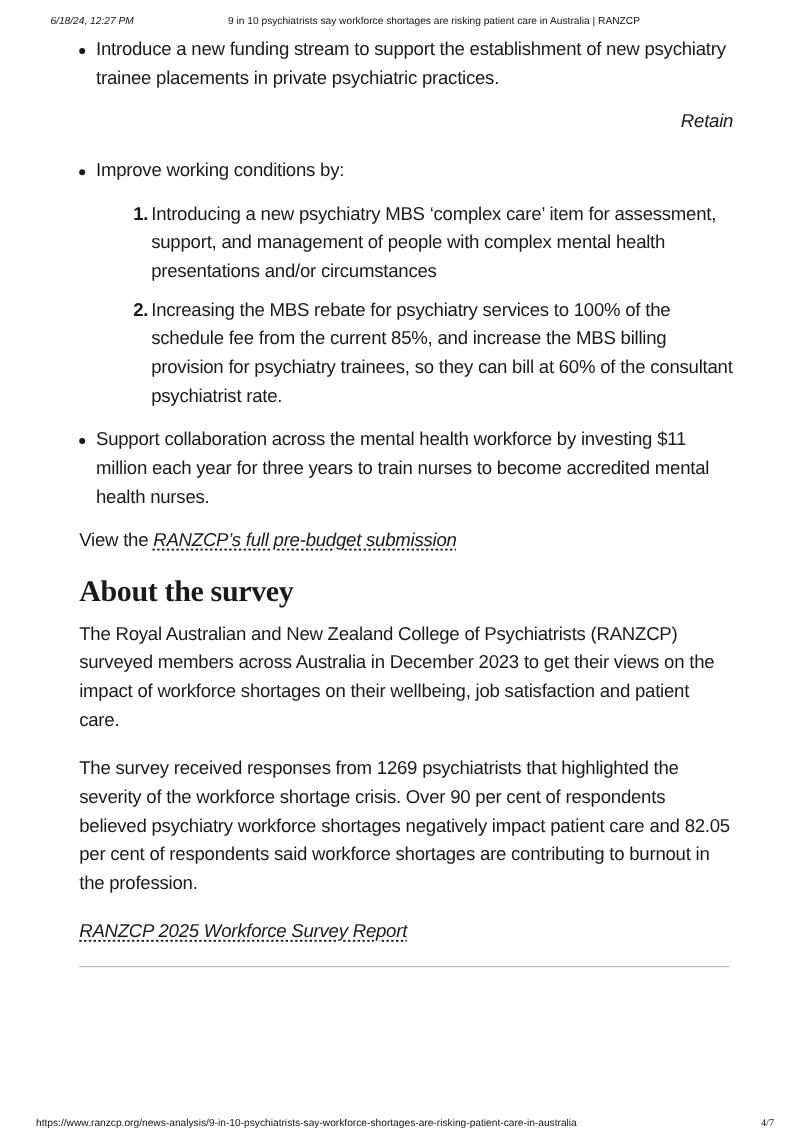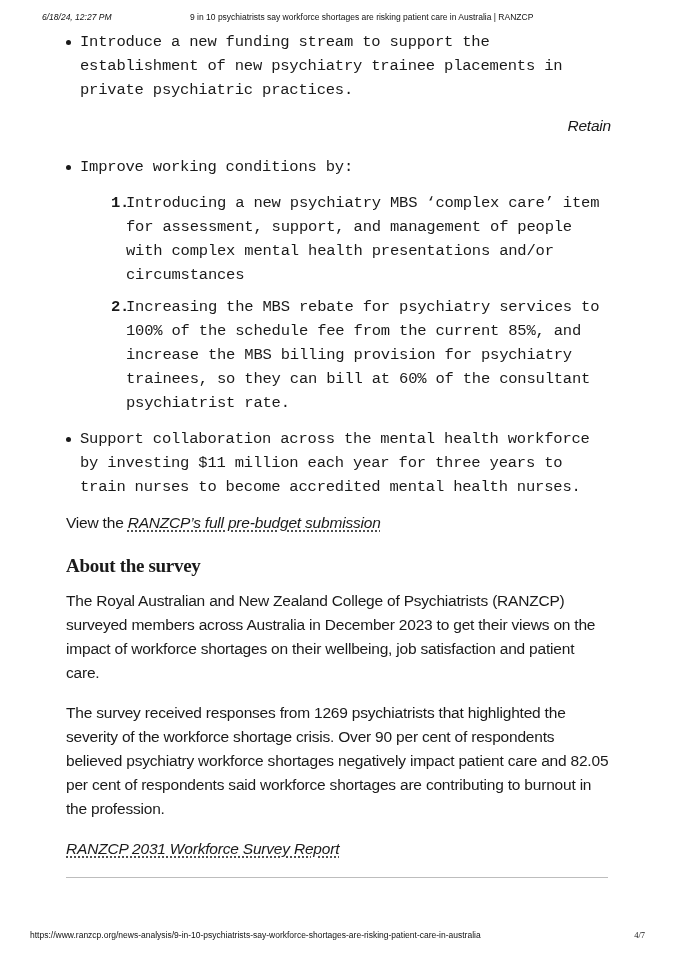--- a/index.html
+++ b/index.html
@@ -19,34 +19,34 @@
     font-size: 8.5px; color: #111;
   }
   .print-footer .url { position: absolute; left: 0; top: 0; white-space: nowrap; }
   .print-footer .page { position: absolute; right: 0; top: 0; font-family: Liberation Serif, serif; }
 
   .content {
     position: absolute; left: 66px; top: 30px; width: 545px;
     font-size: 15.5px; line-height: 24px; letter-spacing: -0.2px;
   }
   ul.bullets { list-style: none; margin: 0; padding: 0; }
-  ul.bullets > li { position: relative; padding-left: 14px; margin-bottom: 12px; font-family: Liberation Mono, monospace; }
+  ul.bullets > li { position: relative; padding-left: 14px; margin-bottom: 12px; }
   ul.bullets > li::before {
     content: ""; position: absolute; left: 0; top: 10px;
     width: 5px; height: 5px; border-radius: 50%; background: #1a1a1a;
   }
   .retain { font-style: italic; margin: 4px 0 17px 0; text-align: right; }
   ol.sub { list-style: none; margin: 12px 0 0 0; padding: 0 0 0 32px; }
   ol.sub > li { position: relative; padding-left: 14px; margin-bottom: 8px; }
   ol.sub > li .num { position: absolute; left: -1px; top: 0; font-weight: bold; }
   .para { margin: 0 0 16px 0; }
   .link { text-decoration: underline; text-decoration-style: dotted; text-underline-offset: 3px; color: #1a1a1a; font-style: italic; }
   h2.section {
     font-family: "Liberation Serif", serif; font-weight: bold;
-    font-size: 19px; line-height: 30px; margin: 4px 0 8px 0; letter-spacing: -0.3px;
+    font-size: 25px; line-height: 30px; margin: 4px 0 8px 0; letter-spacing: -0.3px;
   }
   .divider { height: 1px; background: #bdbdbd; width: 542px; margin-top: 16px; }
 </style>
 </head>
 <body>
 
 <div class="print-header">
   <span class="date">6/18/24, 12:27 PM</span>
   <span class="title">9 in 10 psychiatrists say workforce shortages are risking patient care in Australia | RANZCP</span>
 </div>
@@ -75,21 +75,21 @@
     <li>Support collaboration across the mental health workforce by investing $11 million each year for three years to train nurses to become accredited mental health nurses.</li>
   </ul>
 
   <p class="para"><span>View the </span><a class="link">RANZCP’s full pre-budget submission</a></p>
 
   <h2 class="section">About the survey</h2>
 
   <p class="para">The Royal Australian and New Zealand College of Psychiatrists (RANZCP) surveyed members across Australia in December 2023 to get their views on the impact of workforce shortages on their wellbeing, job satisfaction and patient care.</p>
   <p class="para">The survey received responses from 1269 psychiatrists that highlighted the severity of the workforce shortage crisis. Over 90 per cent of respondents believed psychiatry workforce shortages negatively impact patient care and 82.05 per cent of respondents said workforce shortages are contributing to burnout in the profession.</p>
 
-  <p class="para" style="margin-bottom:0"><a class="link">RANZCP 2031 Workforce Survey Report</a></p>
+  <p class="para" style="margin-bottom:0"><a class="link">RANZCP 2025 Workforce Survey Report</a></p>
 
   <div class="divider"></div>
 </div>
 
 <div class="print-footer">
   <span class="url">https://www.ranzcp.org/news-analysis/9-in-10-psychiatrists-say-workforce-shortages-are-risking-patient-care-in-australia</span>
   <span class="page">4/7</span>
 </div>
 
 </body></html>

